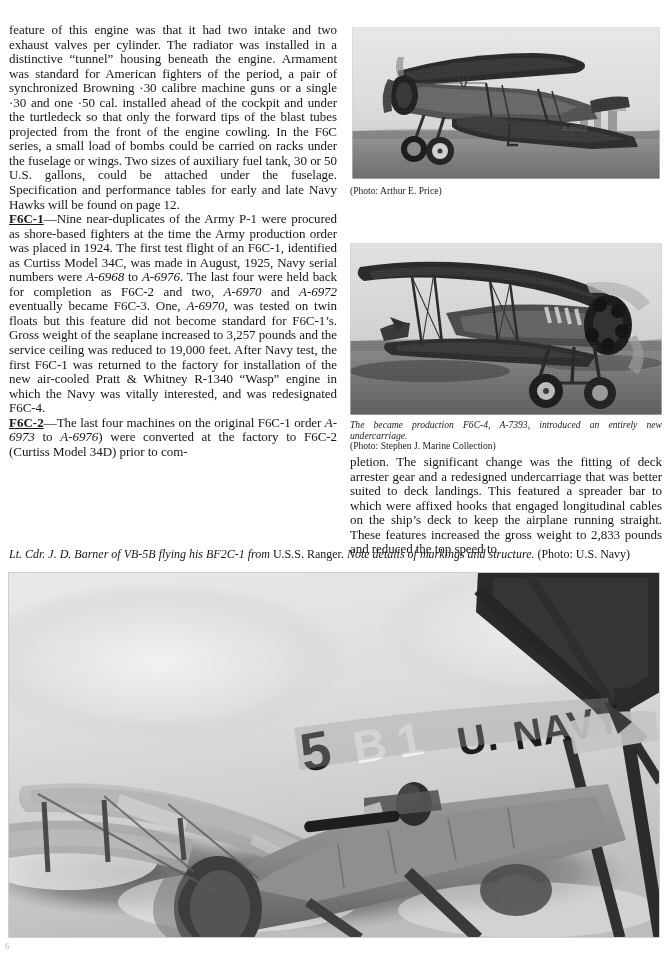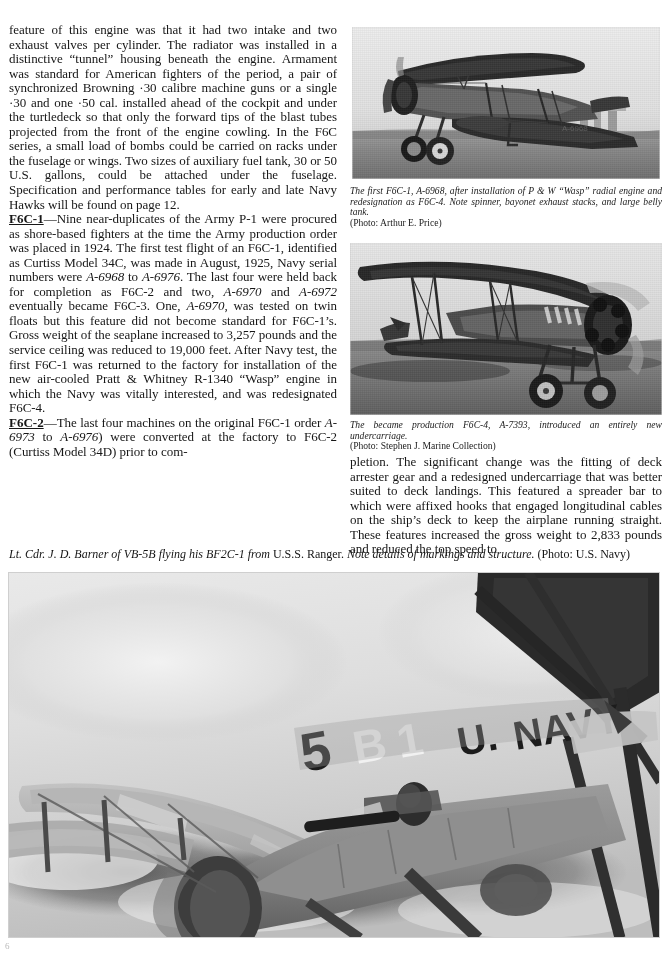--- a/index.html
+++ b/index.html
@@ -252,21 +252,20 @@
 
           <ellipse cx="130" cy="96" rx="26" ry="7" fill="#3f3f3f"></ellipse>
 
           <text x="210" y="104" font-family="Liberation Sans, sans-serif" font-size="8" fill="#7a7a7a" opacity=".55">A-6968</text>
           <rect x="0" y="0" width="308" height="152" fill="none" stroke="#d5d5d5" stroke-width="1"></rect>
         </svg>
         <div class="grain"></div>
       </div>
 
       <div class="caption" id="caption-1">
-        <span>The first F6C-1, A-6968, after installation of P &amp; W “Wasp” radial engine and redesignation as F6C-4.   Note spinner, bayonet exhaust stacks, and large belly tank.</span>
         <span class="cap-right credit">(Photo: Arthur E. Price)</span>
       </div>
 
       <div class="photo" id="photo-f6c4">
         <svg viewBox="0 0 312 172" preserveAspectRatio="none">
           <defs>
             <linearGradient id="sky2" x1="0" y1="0" x2="0" y2="1">
               <stop offset="0%" stop-color="#e2e2e2"></stop>
               <stop offset="50%" stop-color="#d4d4d4"></stop>
               <stop offset="100%" stop-color="#c2c2c2"></stop>

